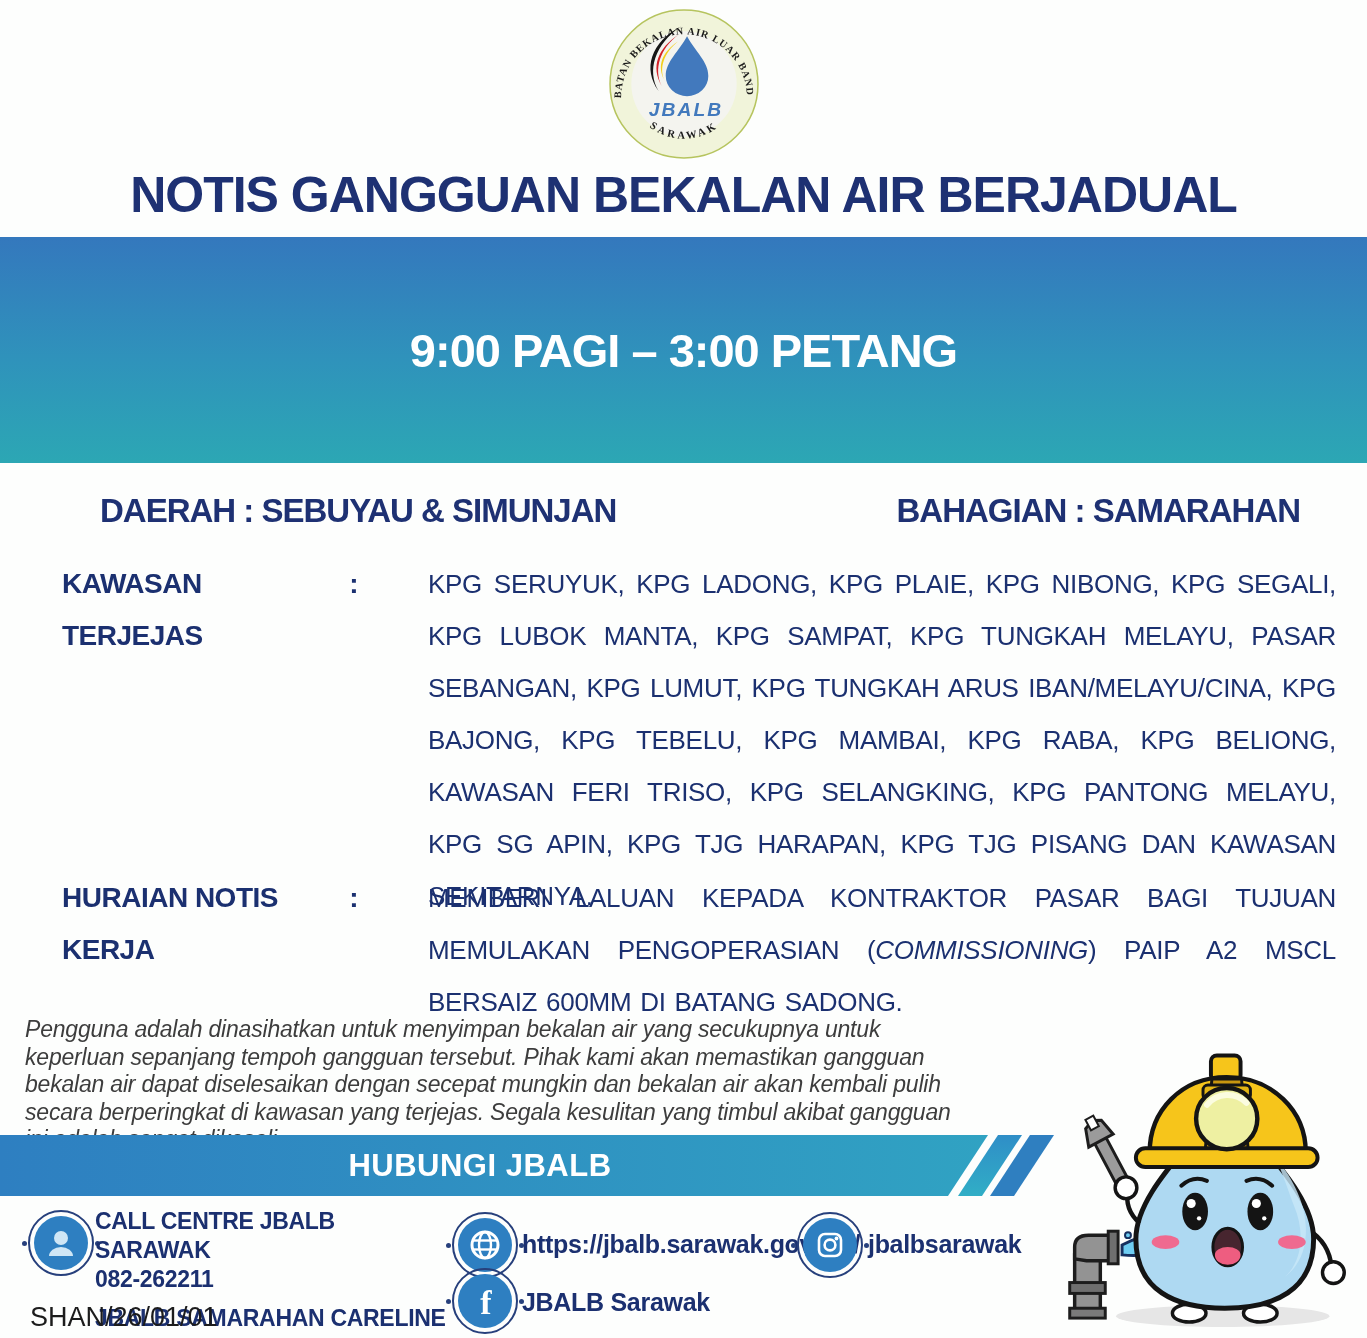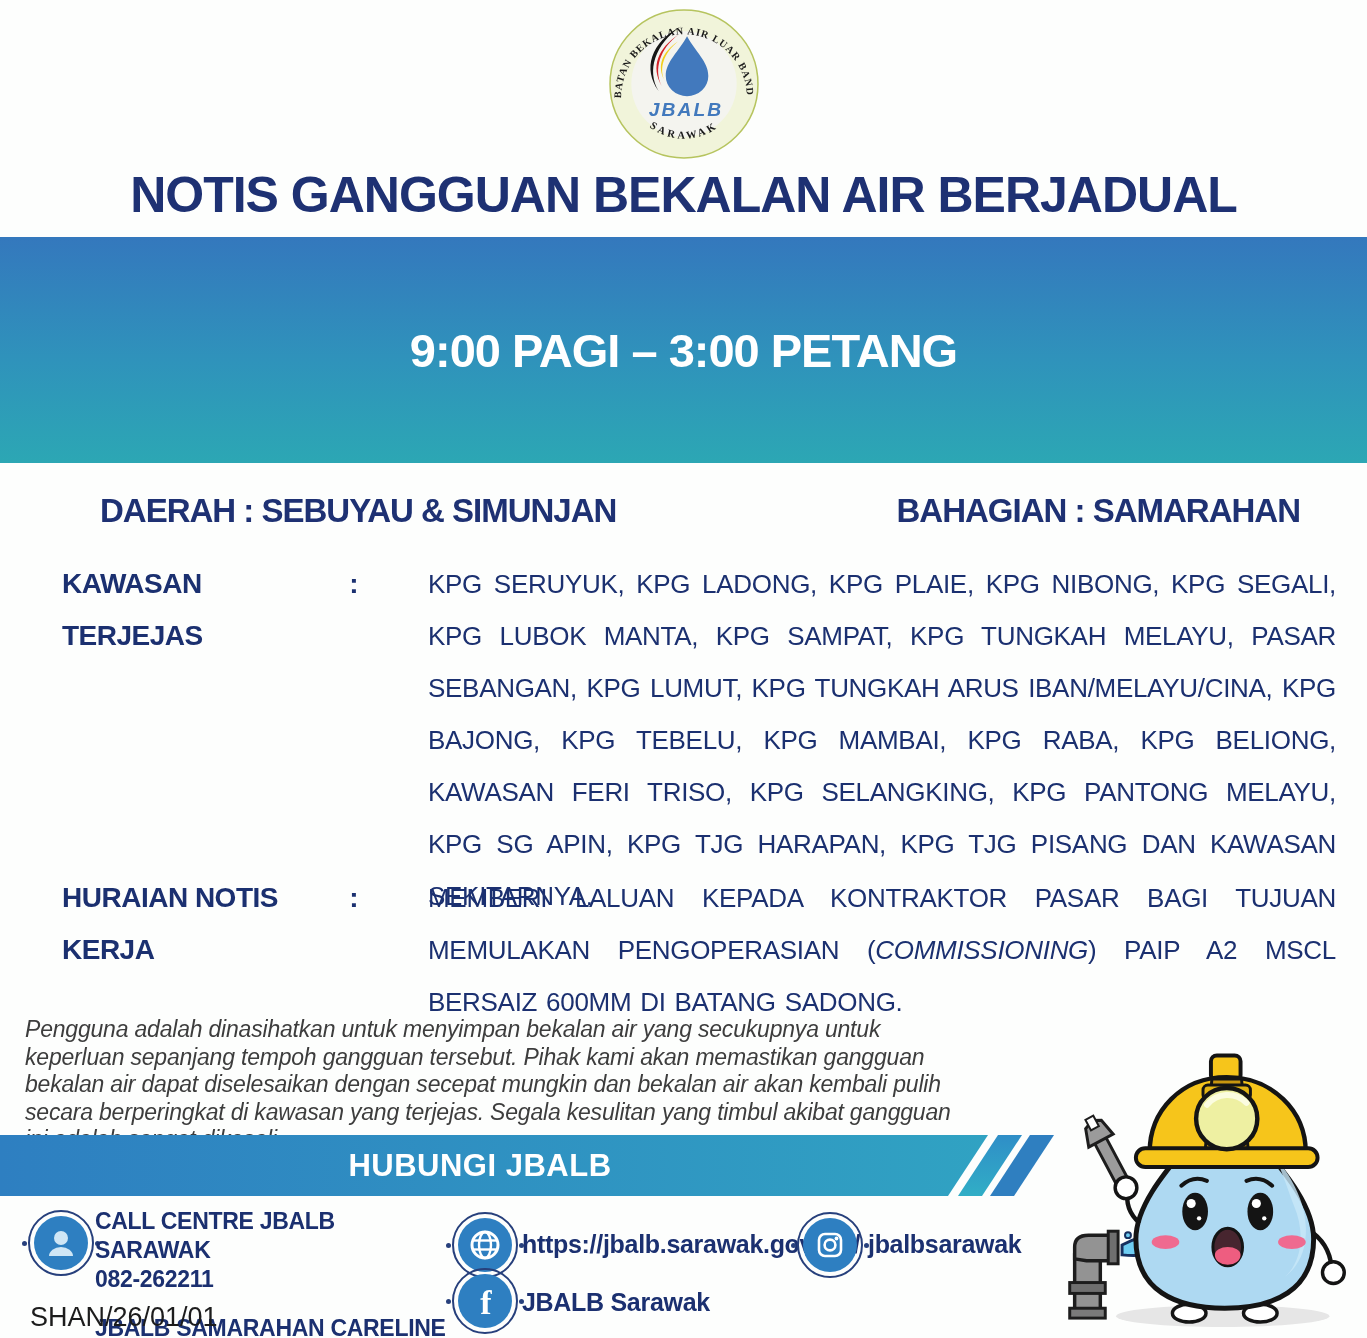--- a/index.html
+++ b/index.html
@@ -52,21 +52,21 @@
   .icon-ring{position:absolute;width:66px;height:66px;border:2px solid #27407c;border-radius:50%;
         display:flex;align-items:center;justify-content:center;}
   .icon-ring::before,.icon-ring::after{content:'';position:absolute;width:5px;height:5px;
         background:#27407c;border-radius:50%;top:50%;margin-top:-2.5px;}
   .icon-ring::before{left:-8px;}
   .icon-ring::after{right:-8px;}
   .icon-disc{width:54px;height:54px;border-radius:50%;background:#2e7fc1;
         display:flex;align-items:center;justify-content:center;}
   .contact-text{position:absolute;font-weight:700;color:#1b3070;letter-spacing:-0.3px;}
   .phone-group{line-height:29px;font-size:23px;}
-  .phone-group .grp{margin-bottom:20px;}
+  .phone-group .grp{margin-bottom:10px;}
   .social-label{font-size:25px;}
   .ref-no{position:absolute;top:1302px;left:30px;font-size:27px;color:#1c1c1c;
         font-weight:400;letter-spacing:0;}
 
   
   .mascot{position:absolute;top:1000px;left:1047px;width:316px;height:336px;}
 </style>
 </head>
 <body>
 

